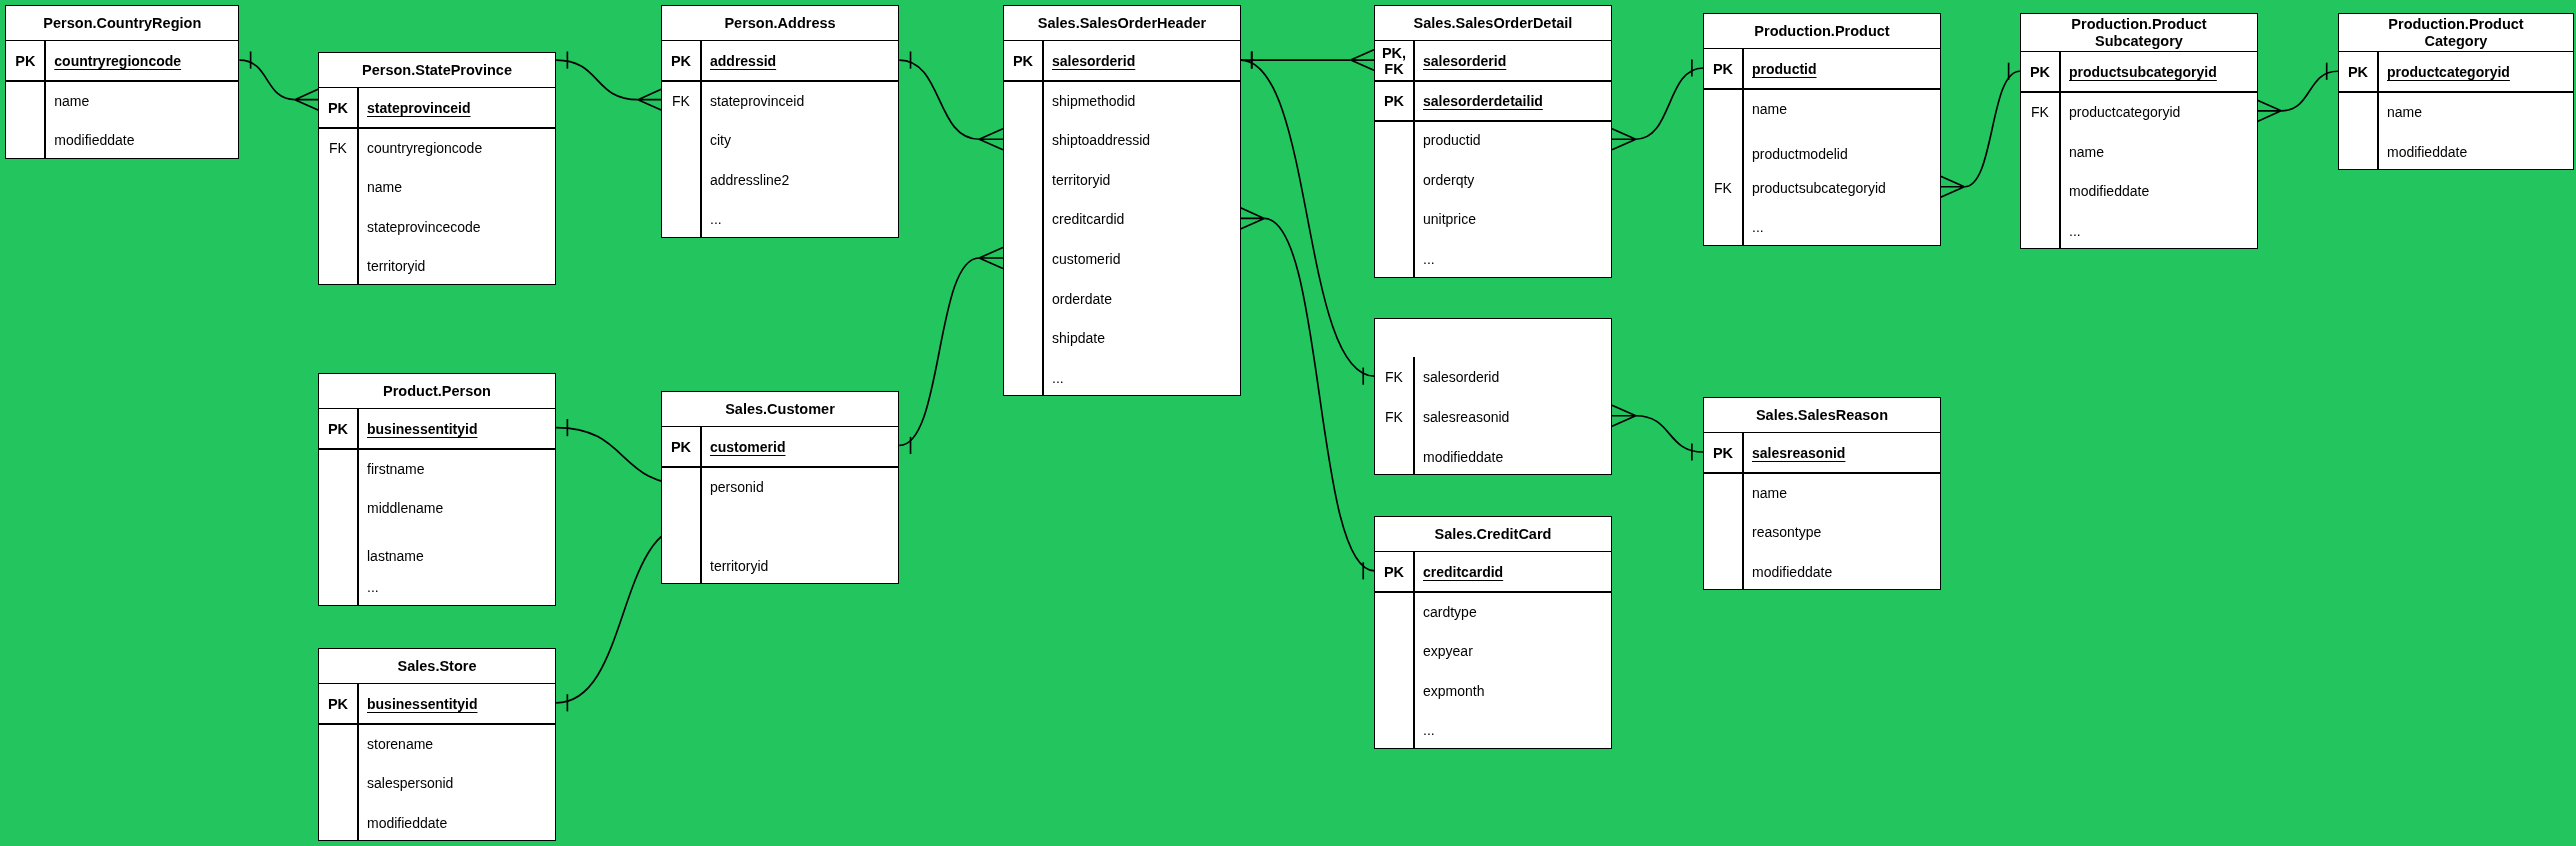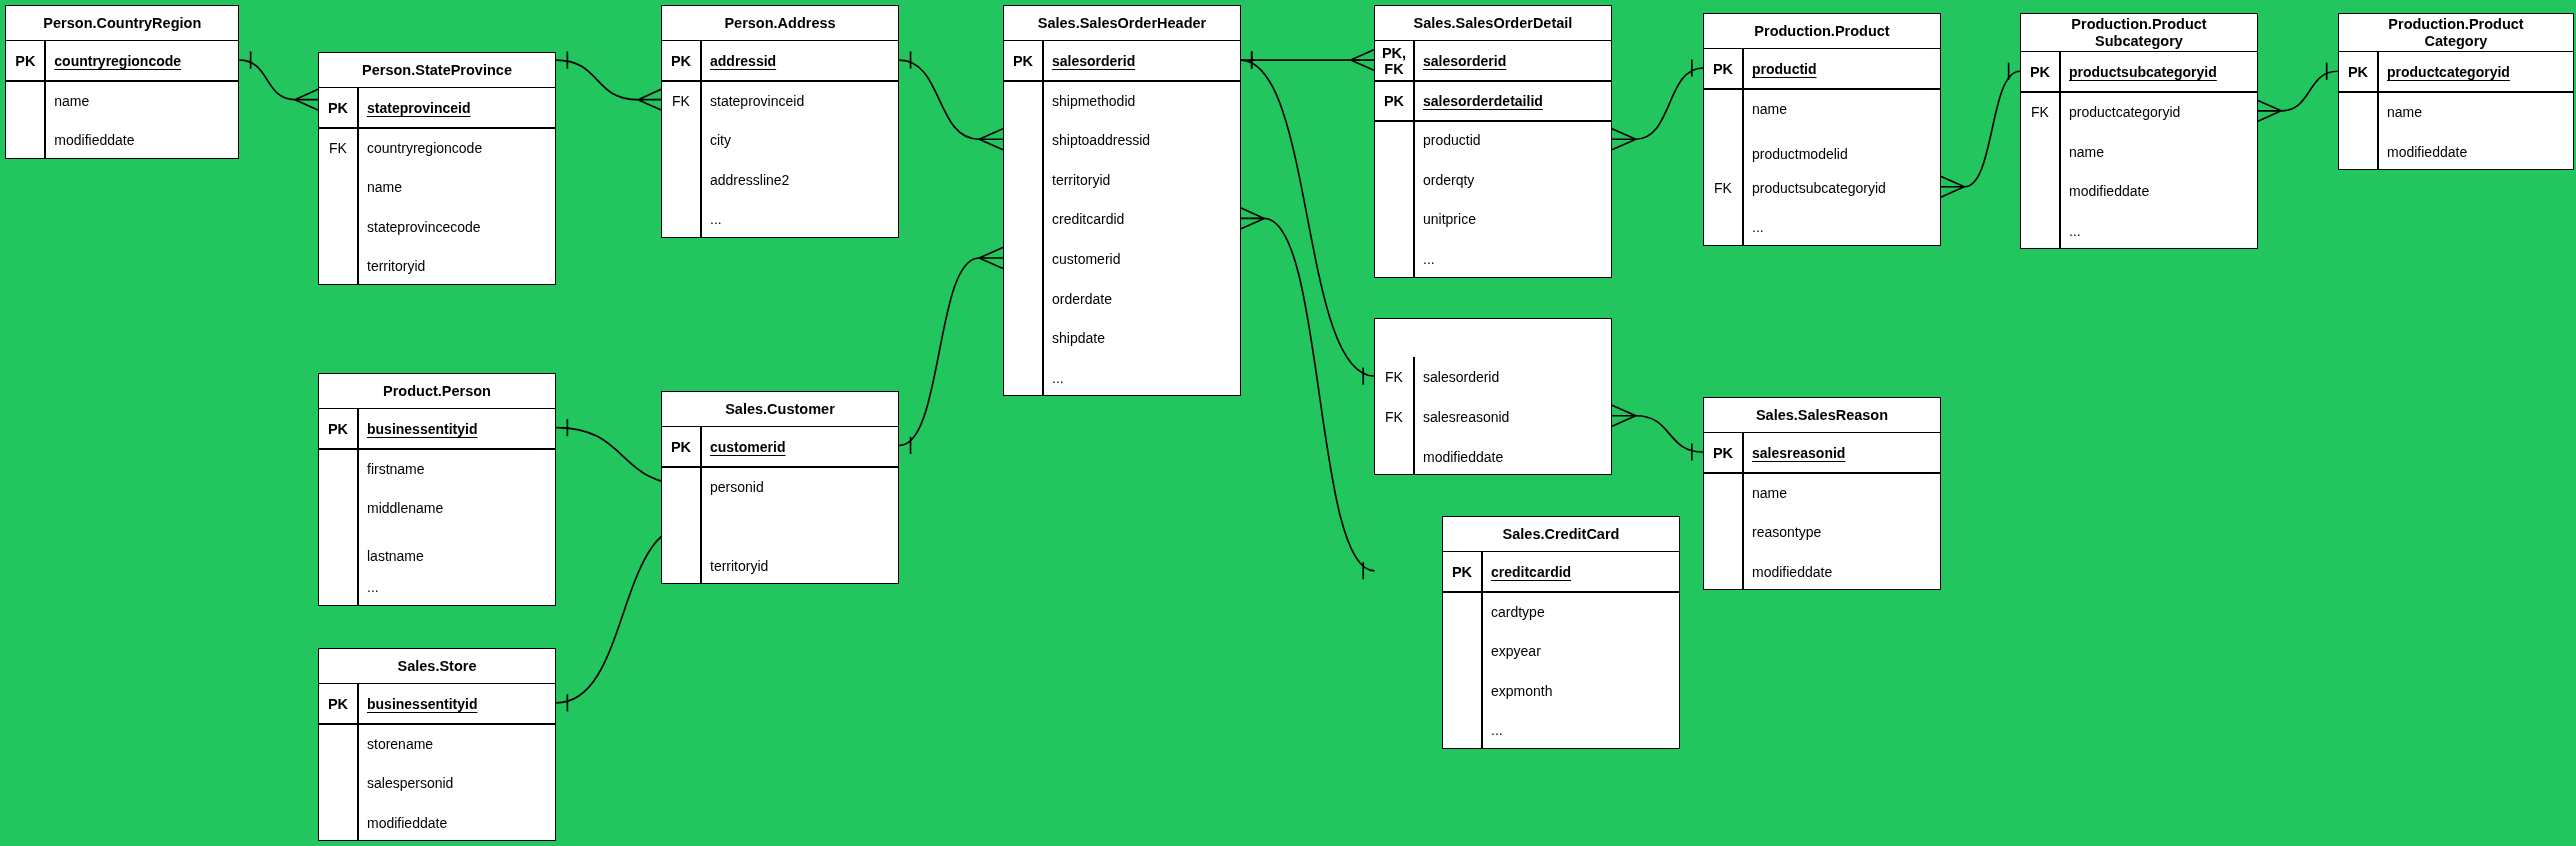--- a/index.html
+++ b/index.html
@@ -418,21 +418,21 @@
         </div>
         <div class="tbl-row" style="top: 114px;">
           <span class="key"></span>
           <span class="attr">salespersonid</span>
         </div>
         <div class="tbl-row" style="top: 154px;">
           <span class="key"></span>
           <span class="attr">modifieddate</span>
         </div>
       </div>
-      <div class="tbl" style="left: 1442px; top: 516px; width: 238px; height: 233px;">
+      <div class="tbl" style="left: 1374px; top: 516px; width: 238px; height: 233px;">
         <div class="tbl-header" style="height: 35px;">
           <span>Sales.CreditCard</span>
         </div>
         <div class="vdiv" style="left: 38px; top: 35px; bottom: 0px;"></div>
         <div class="tbl-row" style="top: 35px;">
           <span class="key pk">PK</span>
           <span class="attr pk">creditcardid</span>
         </div>
         <div class="hdiv" style="top: 74px;"></div>
         <div class="tbl-row" style="top: 75px;">

